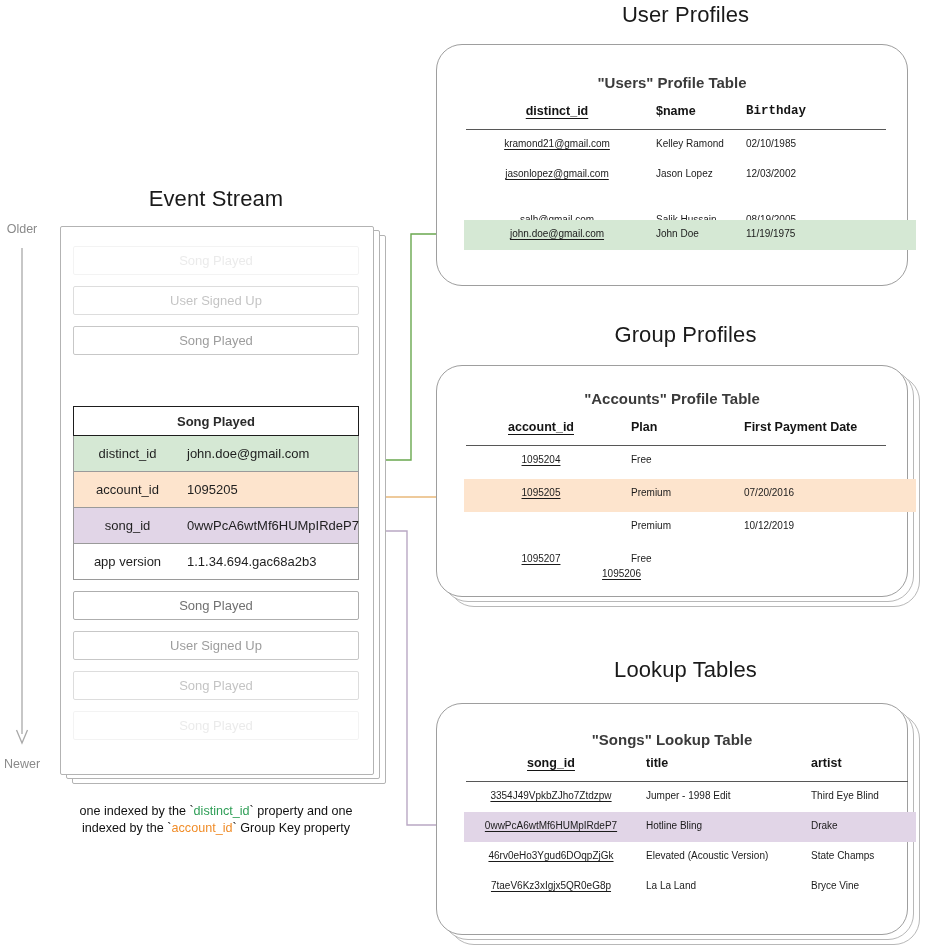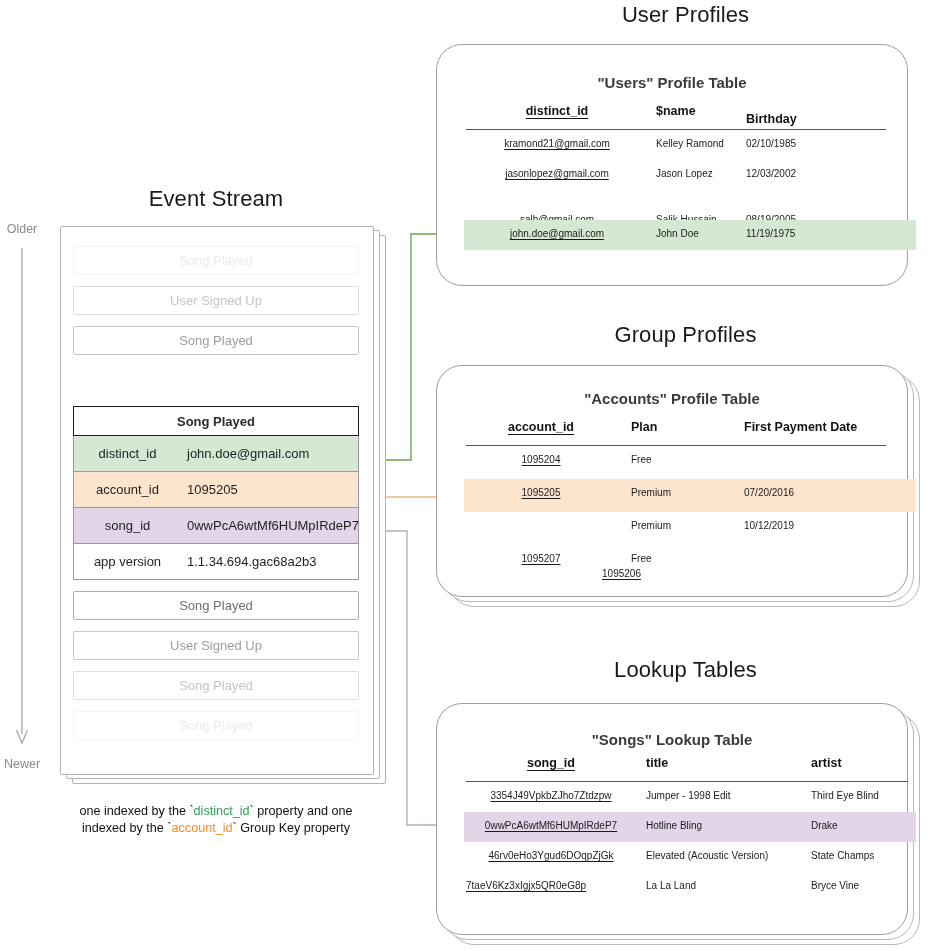--- a/index.html
+++ b/index.html
@@ -177,21 +177,21 @@
 <div class="abs section-title" style="left:430px;top:2px;width:511px;">User Profiles</div>
 
 <div class="abs panel" id="users-panel" style="left:436px;top:44px;width:472px;height:242px;"></div>
 
 <div class="abs table-title" style="left:436px;top:74px;width:472px;">"Users" Profile Table</div>
 
 <div class="abs" id="users-table" style="left:466px;top:104px;width:420px;">
     <div class="abs" style="left: 0px; top: 0px; width: 420px; height: 22px;">
       <div class="abs th u" style="left: 91px; top: 0px; width: 150px; text-align: center; transform: translateX(-75px);">distinct_id</div>
       <div class="abs th" style="left: 190px; top: 0px;">$name</div>
-      <div class="abs th" style="left: 280px; top: 8px;">Birthday</div>
+      <div class="abs th" style="left: 280px; top: 0px; font-family: Liberation Mono, monospace;">Birthday</div>
     </div>
     <div class="abs hrule" style="left: 0px; top: 25px; width: 420px;"></div>
     <div class="abs" style="left: 0px; top: 34px; width: 420px; height: 30px;">
       <div class="abs td u" style="left: 91px; top: 0px; width: 170px; text-align: center; transform: translateX(-85px);">kramond21@gmail.com</div>
       <div class="abs td" style="left: 190px; top: 0px;">Kelley Ramond</div>
       <div class="abs td" style="left: 280px; top: 0px;">02/10/1985</div>
     </div>
     <div class="abs" style="left: 0px; top: 64px; width: 420px; height: 30px;">
       <div class="abs td u" style="left: 91px; top: 0px; width: 170px; text-align: center; transform: translateX(-85px);">jasonlopez@gmail.com</div>
       <div class="abs td" style="left: 190px; top: 0px;">Jason Lopez</div>
@@ -273,17 +273,17 @@
       <div class="abs td u" style="left: 85px; top: 0px; width: 170px; text-align: center; transform: translateX(-85px);">0wwPcA6wtMf6HUMpIRdeP7</div>
       <div class="abs td" style="left: 180px; top: 0px;">Hotline Bling</div>
       <div class="abs td" style="left: 345px; top: 0px;">Drake</div>
     </div>
     <div class="abs" style="left: 0px; top: 94px; width: 442px; height: 30px;">
       <div class="abs td u" style="left: 85px; top: 0px; width: 170px; text-align: center; transform: translateX(-85px);">46rv0eHo3Ygud6DOqpZjGk</div>
       <div class="abs td" style="left: 180px; top: 0px;">Elevated (Acoustic Version)</div>
       <div class="abs td" style="left: 345px; top: 0px;">State Champs</div>
     </div>
     <div class="abs" style="left: 0px; top: 124px; width: 442px; height: 30px;">
-      <div class="abs td u" style="left: 85px; top: 0px; width: 170px; transform: translateX(-85px);">7taeV6Kz3xIgjx5QR0eG8p</div>
+      <div class="abs td u" style="left: 85px; top: 0px; width: 170px; text-align: center; transform: translateX(-85px);">7taeV6Kz3xIgjx5QR0eG8p</div>
       <div class="abs td" style="left: 180px; top: 0px;">La La Land</div>
       <div class="abs td" style="left: 345px; top: 0px;">Bryce Vine</div>
     </div>
   </div>
 
 </body></html>

